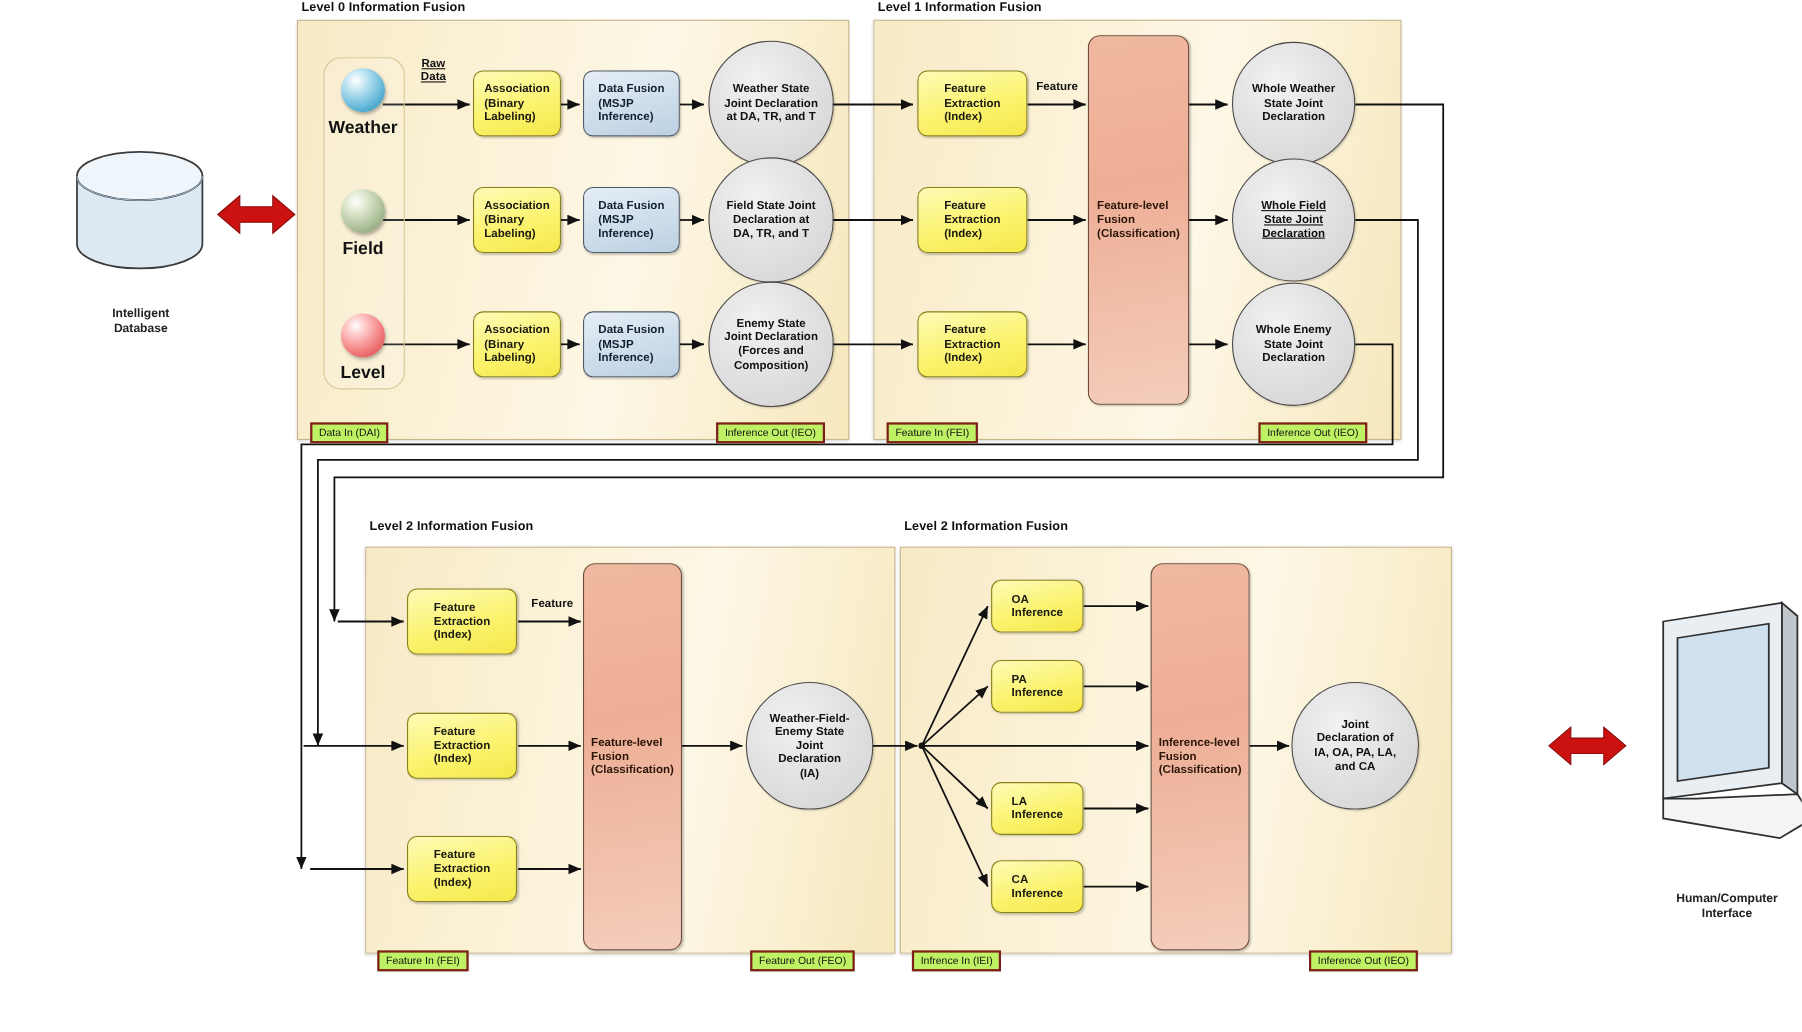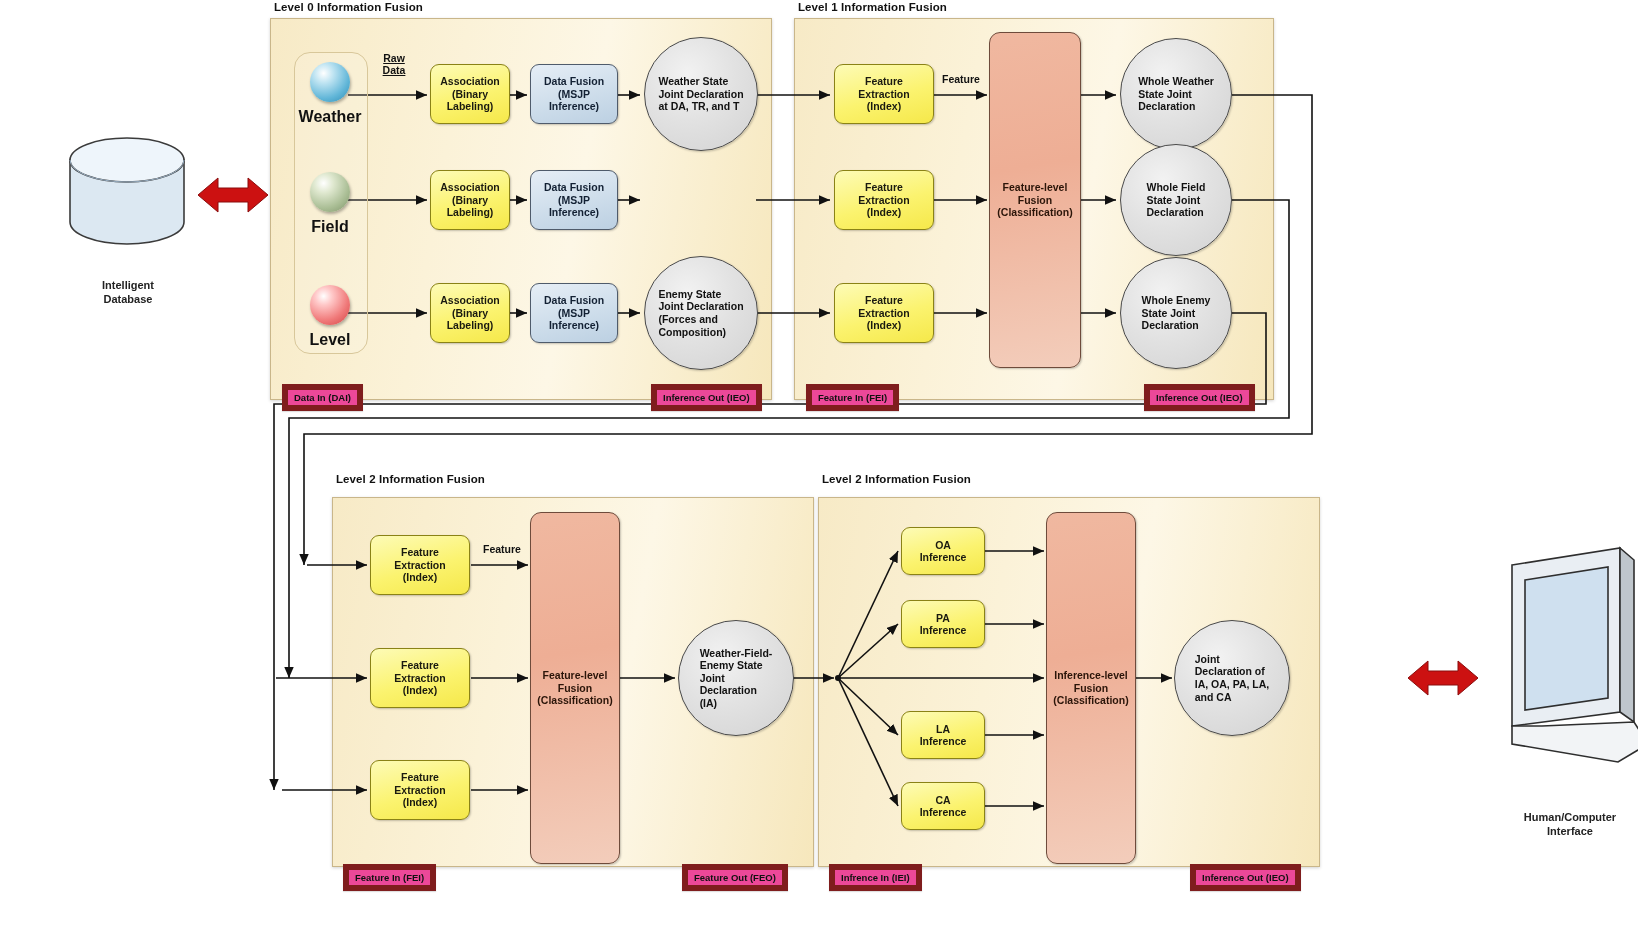--- a/index.html
+++ b/index.html
@@ -5,41 +5,41 @@
   html,body{margin:0;padding:0;background:#ffffff;}
   body{width:1638px;height:938px;font-family:"Liberation Sans",sans-serif;position:relative;overflow:hidden;}
   #stage{position:absolute;left:12px;top:0;width:1638px;height:938px;padding-left:34px;}
 
   .panel{position:absolute;border:1px solid #c9b68a;
     background:linear-gradient(100deg,#f7eac6 0%,#fbf2d8 35%,#fdf7e6 60%,#f6e7bc 100%);
     box-shadow:0 1px 3px rgba(0,0,0,.18);}
   .panel-title{position:absolute;font-size:11.5px;font-weight:bold;color:#111;letter-spacing:.1px;white-space:nowrap;}
 
   .rbox{position:absolute;border-radius:9px;display:flex;align-items:center;justify-content:center;
-    text-align:center;font-size:10.5px;font-weight:bold;line-height:1.18;color:#1a1a10;
+    font-size:10.5px;font-weight:bold;line-height:1.18;color:#1a1a10;
     box-shadow:1px 1px 2px rgba(0,0,0,.22);padding:2px;box-sizing:border-box;}
   .yellow{border:1.5px solid #8a8216;background:linear-gradient(165deg,#fdfbb6 0%,#fbf36f 55%,#f5e84a 100%);}
   .blue{border:1.5px solid #4f5b6b;background:linear-gradient(165deg,#e6eef6 0%,#ccdcea 60%,#bcd0e2 100%);color:#122033;}
   .salmon{border:1.5px solid #6e4b3b;background:linear-gradient(170deg,#f0b8a0 0%,#eeae95 40%,#f3cdbb 100%);color:#2b1509;border-radius:11px;}
 
   .circ{position:absolute;border-radius:50%;border:1.5px solid #4a4a4a;
     background:radial-gradient(circle at 38% 32%,#f2f2f2 0%,#e2e2e2 45%,#d2d2d2 100%);
-    display:flex;align-items:center;justify-content:center;text-align:left;
+    display:flex;align-items:center;justify-content:center;text-align:center;
     font-size:10.5px;font-weight:bold;line-height:1.2;color:#111;box-sizing:border-box;padding:4px;
     box-shadow:1px 1px 2px rgba(0,0,0,.2);}
 
   .src-group{position:absolute;border:1.5px solid #d8c79a;border-radius:16px;background:rgba(255,255,255,.14);}
   .ball{position:absolute;width:40px;height:40px;border-radius:50%;box-shadow:1px 2px 3px rgba(0,0,0,.3);}
   .ball-weather{background:radial-gradient(circle at 34% 28%,#ffffff 0%,#bfe4f2 25%,#61b6d8 65%,#2c8ab3 100%);}
   .ball-field{background:radial-gradient(circle at 34% 28%,#ffffff 0%,#dfe8cf 25%,#a9bd94 65%,#7d9268 100%);}
   .ball-enemy{background:radial-gradient(circle at 34% 28%,#ffffff 0%,#ffc9c9 22%,#f07a7a 62%,#d24141 100%);}
   .ball-label{position:absolute;font-size:16px;font-weight:bold;color:#111;text-align:center;white-space:nowrap;}
 
-  .ioTag{position:absolute;border:6px solid #7f1d1d;background:#ec4899;
-    font-size:9.5px;font-weight:bold;color:#111;padding:2px 6px;white-space:nowrap;
+  .ioTag{position:absolute;border:2px solid #7f1d1d;background:#bef264;
+    font-size:9.5px;font-weight:normal;color:#111;padding:2px 6px;white-space:nowrap;
     box-shadow:0 1px 1px rgba(0,0,0,.12);}
 
   .edgeLbl{position:absolute;font-size:10.5px;font-weight:bold;color:#111;text-align:center;line-height:1.15;white-space:pre;}
 
   .cap{position:absolute;font-size:11px;font-weight:bold;color:#222;text-align:center;line-height:1.25;white-space:pre;margin-top:23px;}
 
   svg.lines{position:absolute;left:0;top:0;width:1638px;height:938px;pointer-events:none;}
 </style>
 </head>
 <body>
@@ -171,20 +171,23 @@
   <div class="rbox blue" style="left: 518px; top: 170px; width: 88px; height: 60px; white-space: pre-line;">Data Fusion
 (MSJP
 Inference)</div>
   <div class="rbox blue" style="left: 518px; top: 283px; width: 88px; height: 60px; white-space: pre-line;">Data Fusion
 (MSJP
 Inference)</div>
 
   <div class="circ" style="left: 632px; top: 37px; width: 114px; height: 114px; white-space: pre-line;">Weather State
 Joint Declaration
 at DA, TR, and T</div>
+  <div class="circ" style="left: 632px; top: 143px; width: 114px; height: 114px; white-space: pre-line;">Field State Joint
+Declaration at
+DA, TR, and T</div>
   <div class="circ" style="left: 632px; top: 256px; width: 114px; height: 114px; white-space: pre-line;">Enemy State
 Joint Declaration
 (Forces and
 Composition)</div>
 
   <div class="ioTag" style="left:270px;top:384px;">Data In (DAI)</div>
   <div class="ioTag" style="left:639px;top:384px;">Inference Out (IEO)</div>
 
   <div class="rbox yellow" style="left: 822px; top: 64px; width: 100px; height: 60px; white-space: pre-line;">Feature
 Extraction
@@ -198,21 +201,21 @@
 
   <div class="edgeLbl" style="left: 921px; top: 73px; width: 56px; white-space: pre-line;">Feature</div>
 
   <div class="rbox salmon" style="left: 977px; top: 32px; width: 92px; height: 336px; white-space: pre-line;">Feature-level
 Fusion
 (Classification)</div>
 
   <div class="circ" style="left: 1108px; top: 38px; width: 112px; height: 112px; white-space: pre-line;">Whole Weather
 State Joint
 Declaration</div>
-  <div class="circ" style="left: 1108px; top: 144px; width: 112px; height: 112px; white-space: pre-line;">Whole Field
+  <div class="circ" style="left: 1108px; top: 144px; width: 112px; height: 112px; white-space: pre-line; text-decoration: underline;">Whole Field
 State Joint
 Declaration</div>
   <div class="circ" style="left: 1108px; top: 257px; width: 112px; height: 112px; white-space: pre-line;">Whole Enemy
 State Joint
 Declaration</div>
 
   <div class="ioTag" style="left:794px;top:384px;">Feature In (FEI)</div>
   <div class="ioTag" style="left:1132px;top:384px;">Inference Out (IEO)</div>
 
   <div class="rbox yellow" style="left: 358px; top: 535px; width: 100px; height: 60px; white-space: pre-line;">Feature

